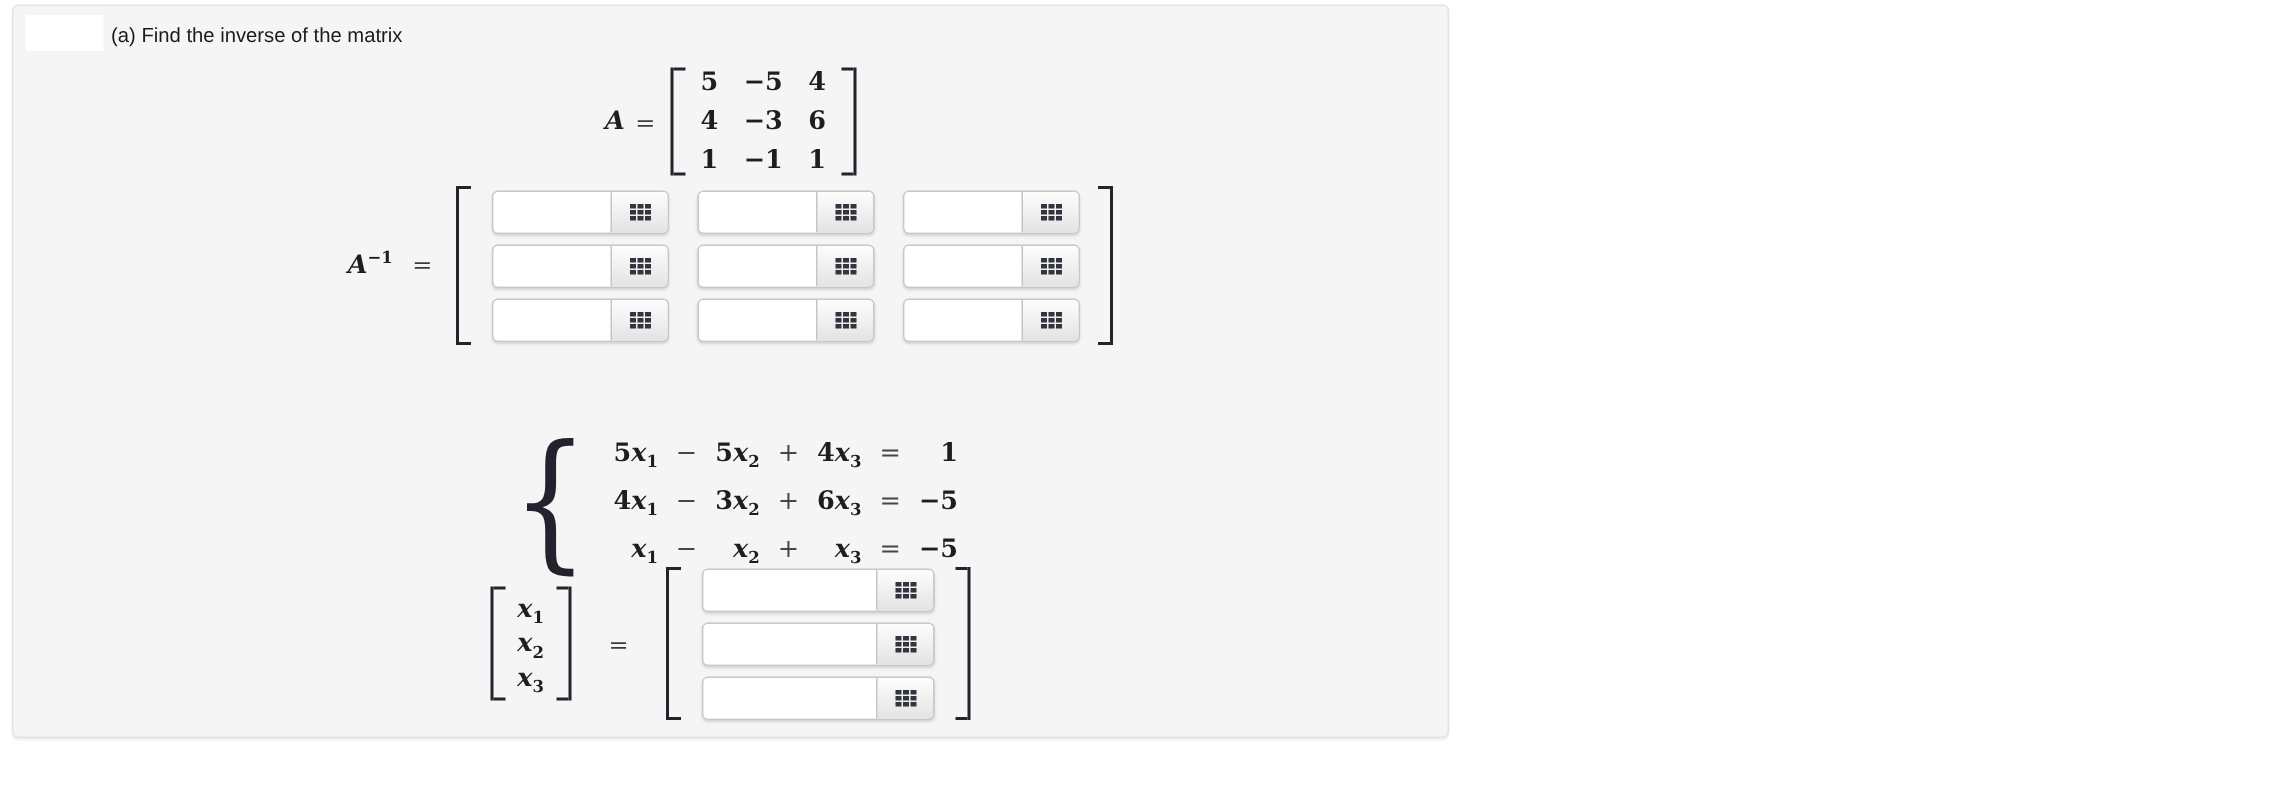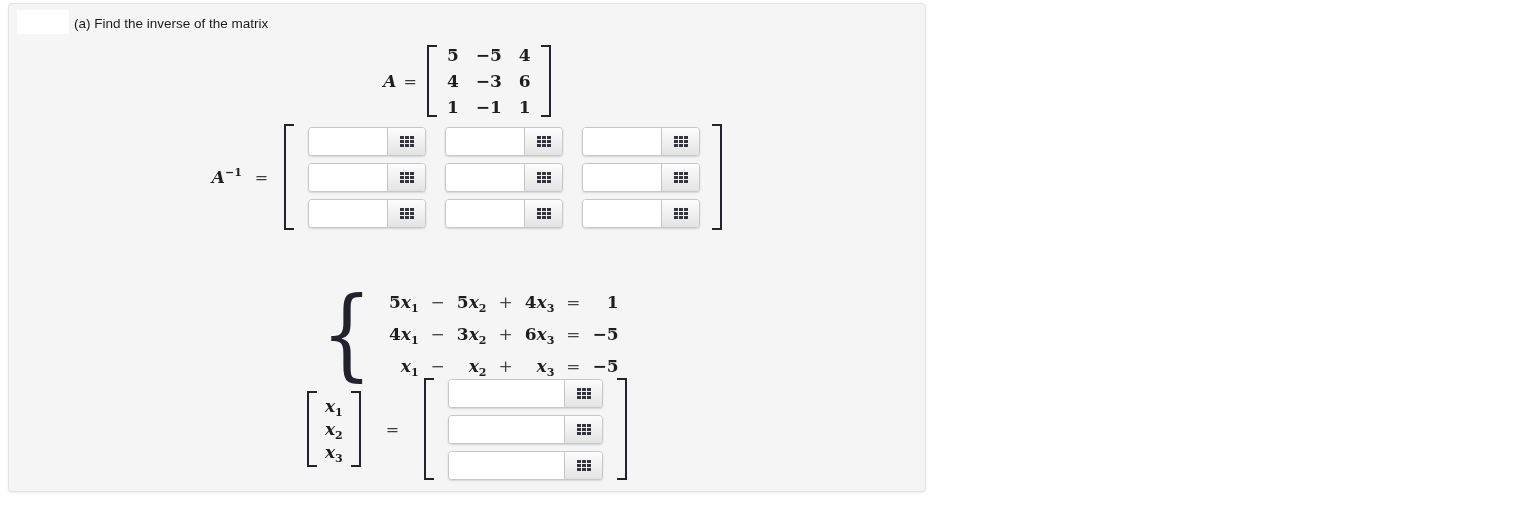--- a/index.html
+++ b/index.html
@@ -8,20 +8,21 @@
     background:#ffffff;
     font-family:"Liberation Sans",sans-serif;
     overflow:hidden;
   }
   .panel{
     position:absolute;left:8px;top:3px;width:916px;height:487px;
     background:#f5f5f5;
     border:1px solid #e3e3e3;
     border-radius:4px;
     box-shadow:0 1px 2px rgba(0,0,0,.08);
+    padding-left:40px;
   }
   .blank-box{
     position:absolute;left:8px;top:6px;width:52px;height:24px;
     background:#ffffff;
   }
   .part-label{
     position:absolute;
     font-size:13.5px;color:#1b1b1b;
   }
   .abs-row{

